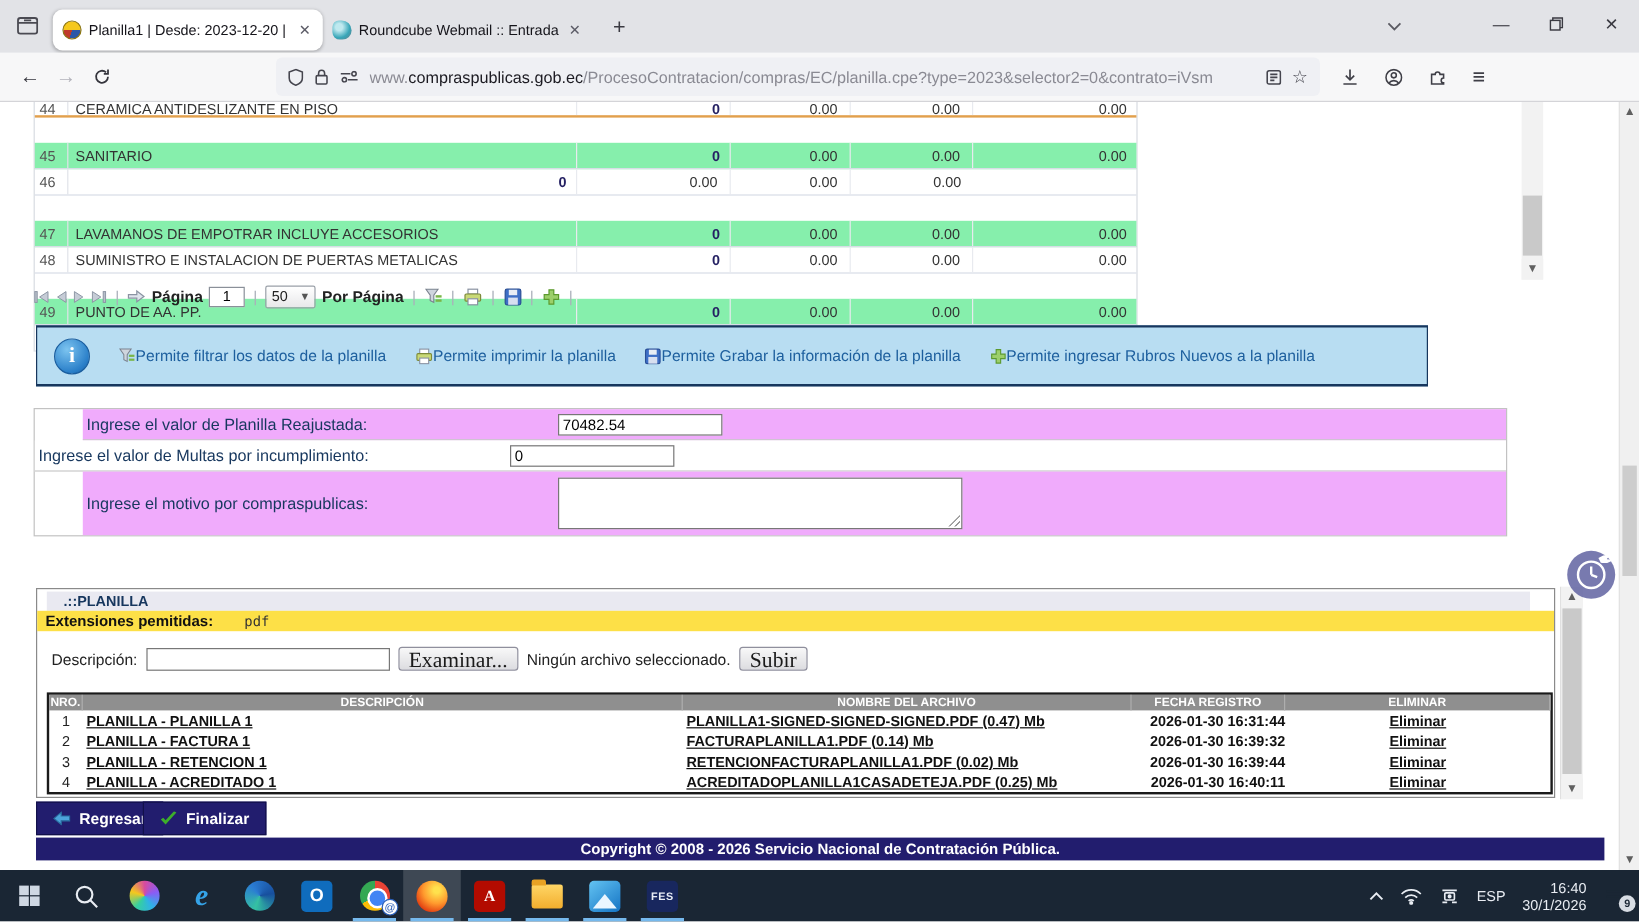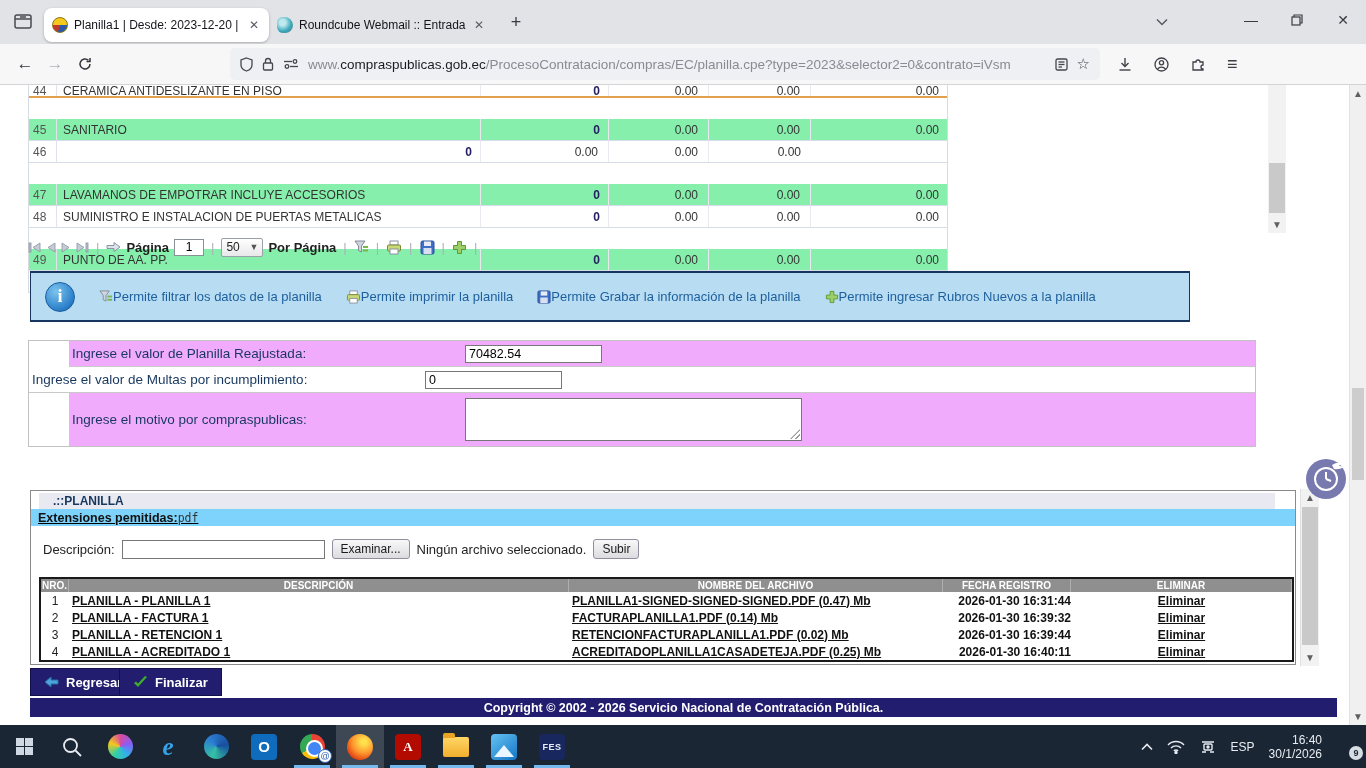--- a/index.html
+++ b/index.html
@@ -60,26 +60,26 @@
   .f-row { display:flex; align-items:center; height:26px; border-bottom:1px solid #c9c9c9; background:#fff; position:relative; }
   .f-row.alt { background:#f0abfc;margin-left:40px; }
   .f-row:last-child { border-bottom:none; height:53px; }
   .f-label { color:#17375e; font-size:13.5px; padding-left:3px; }
   .f-input { position:absolute; left:396px; width:137px; height:18px; border:1px solid #777; font-size:12.5px; padding:1px 3px; font-family:"Liberation Sans",sans-serif; background:#fff; }
   .f-textarea { position:absolute; left:396px; top:5px; width:337px; height:43px; border:1px solid #777; background:#fff; }
   .f-textarea::after { content:""; position:absolute; right:1px; bottom:1px; width:10px; height:10px; background:repeating-linear-gradient(135deg,#999 0 1px,transparent 1px 3.5px); clip-path:polygon(100% 0,100% 100%,0 100%); }
 
   .planilla-box { position:absolute; left:30px; top:405px; width:1266px; height:175px; border:1px solid #8a8a8a; background:#fff; }
   .pl-header { height:16px; margin:2px 20px 0 8px; background:#e9e9f1; color:#17375e; font-weight:bold; font-size:12px; line-height:16px; padding-left:14px; }
-  .pl-ext { height:17px; background:#7dd3fc; display:flex; align-items:center; gap:0; padding-left:7px;text-decoration:underline; }
+  .pl-ext { height:17px; background:#fde047; display:flex; align-items:center; gap:26px; padding-left:7px; }
   .pl-ext .lbl { font-weight:bold; font-size:12.5px; color:#111; }
   .pl-ext .val { font-family:"DejaVu Sans Mono",monospace; font-size:11.5px; color:#333; }
   .pl-descrow { position:absolute; left:12px; top:48px; height:20px; display:flex; align-items:center; gap:7px; font-size:13px; color:#222; }
   .pl-descinput { width:203px; height:19px; border:1px solid #777; font-family:"Liberation Sans",sans-serif; font-size:12px; padding:0 3px; }
-  .btn-sys { height:20px; border:1px solid #8f8f9d; border-radius:3px; background:linear-gradient(#f8f8f8,#dcdce0); font-size:12px; color:#1a1a1a; padding:0 8px; font-family:Liberation Sans, sans-serif; }
+  .btn-sys { height:20px; border:1px solid #8f8f9d; border-radius:3px; background:linear-gradient(#f8f8f8,#dcdce0); font-size:18px; color:#1a1a1a; padding:0 8px; font-family:Liberation Serif, serif; }
 
   .files-table { position:absolute; left:8px; top:86px; width:1255px; border:2px solid #1a1a1a; }
   .ft-head { display:grid; grid-template-columns:28px 500px 374px 128px 221px; height:13px; background:#8f8f8f; }
   .ft-head div { color:#fff; font-size:10px; font-weight:bold; text-align:center; line-height:13px; border-right:1px solid #aeaeae; overflow:hidden; }
   .ft-row { display:grid; grid-template-columns:28px 500px 374px 128px 221px; height:17px; font-size:12px; align-items:center; }
   .ft-row .n { text-align:center; color:#222; }
   .ft-row .lnk { font-weight:bold; text-decoration:underline; color:#111; padding-left:3px; white-space:nowrap; overflow:hidden; }
   .ft-row .date { text-align:right; font-weight:bold; color:#111; }
   .ft-row .del { text-align:center; font-weight:bold; text-decoration:underline; color:#111; }
 
@@ -509,21 +509,21 @@
       </svg>
     <span>Regresar</span>
   </div>
   <div class="action-btn btn-finish">
     <svg width="15" height="13" viewBox="0 0 15 13">
         <path d="M1 7 L5 11 L14 1 L12 0 L5 7.5 L3 5.5 Z" fill="#3dae2b"></path>
       </svg>
     <span>Finalizar</span>
   </div>
 
-  <div class="site-footer">Copyright © 2002 - 2026 Servicio Nacional de Contratación Pública.</div>
+  <div class="site-footer">Copyright © 2008 - 2026 Servicio Nacional de Contratación Pública.</div>
 </main>
 
 <div class="sb-main">
   <div class="arrow">▲</div>
   <div class="thumb"></div>
   <div class="arrow down">▼</div>
 </div>
 
 <footer class="taskbar">
   <div class="tb-slot">

